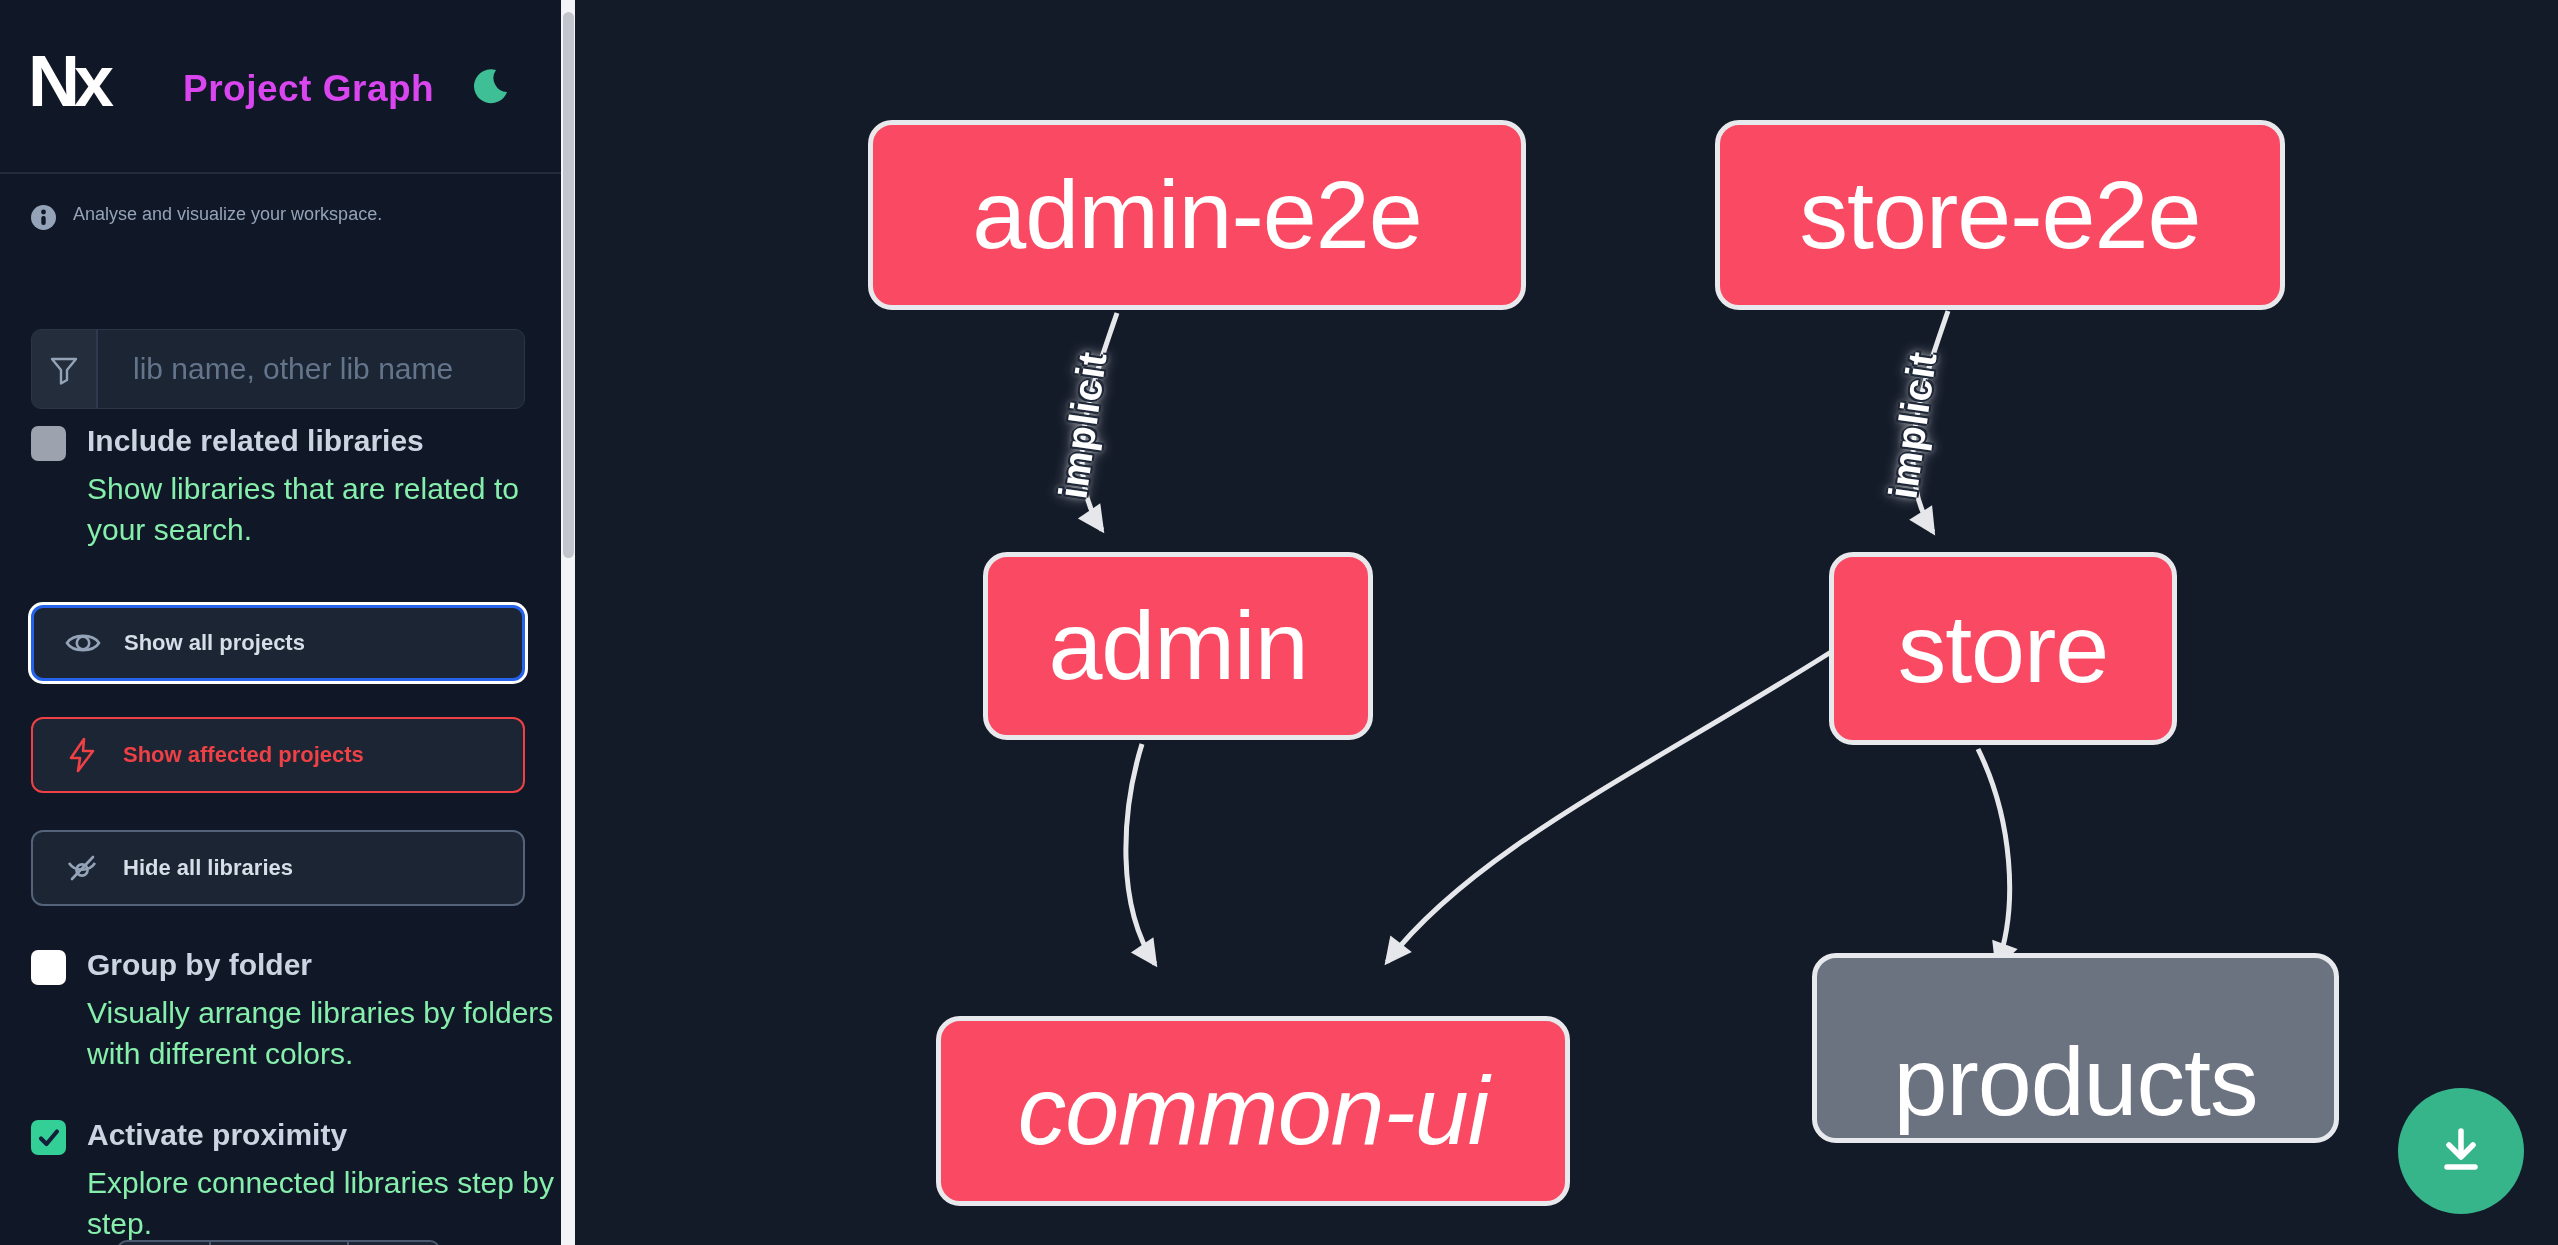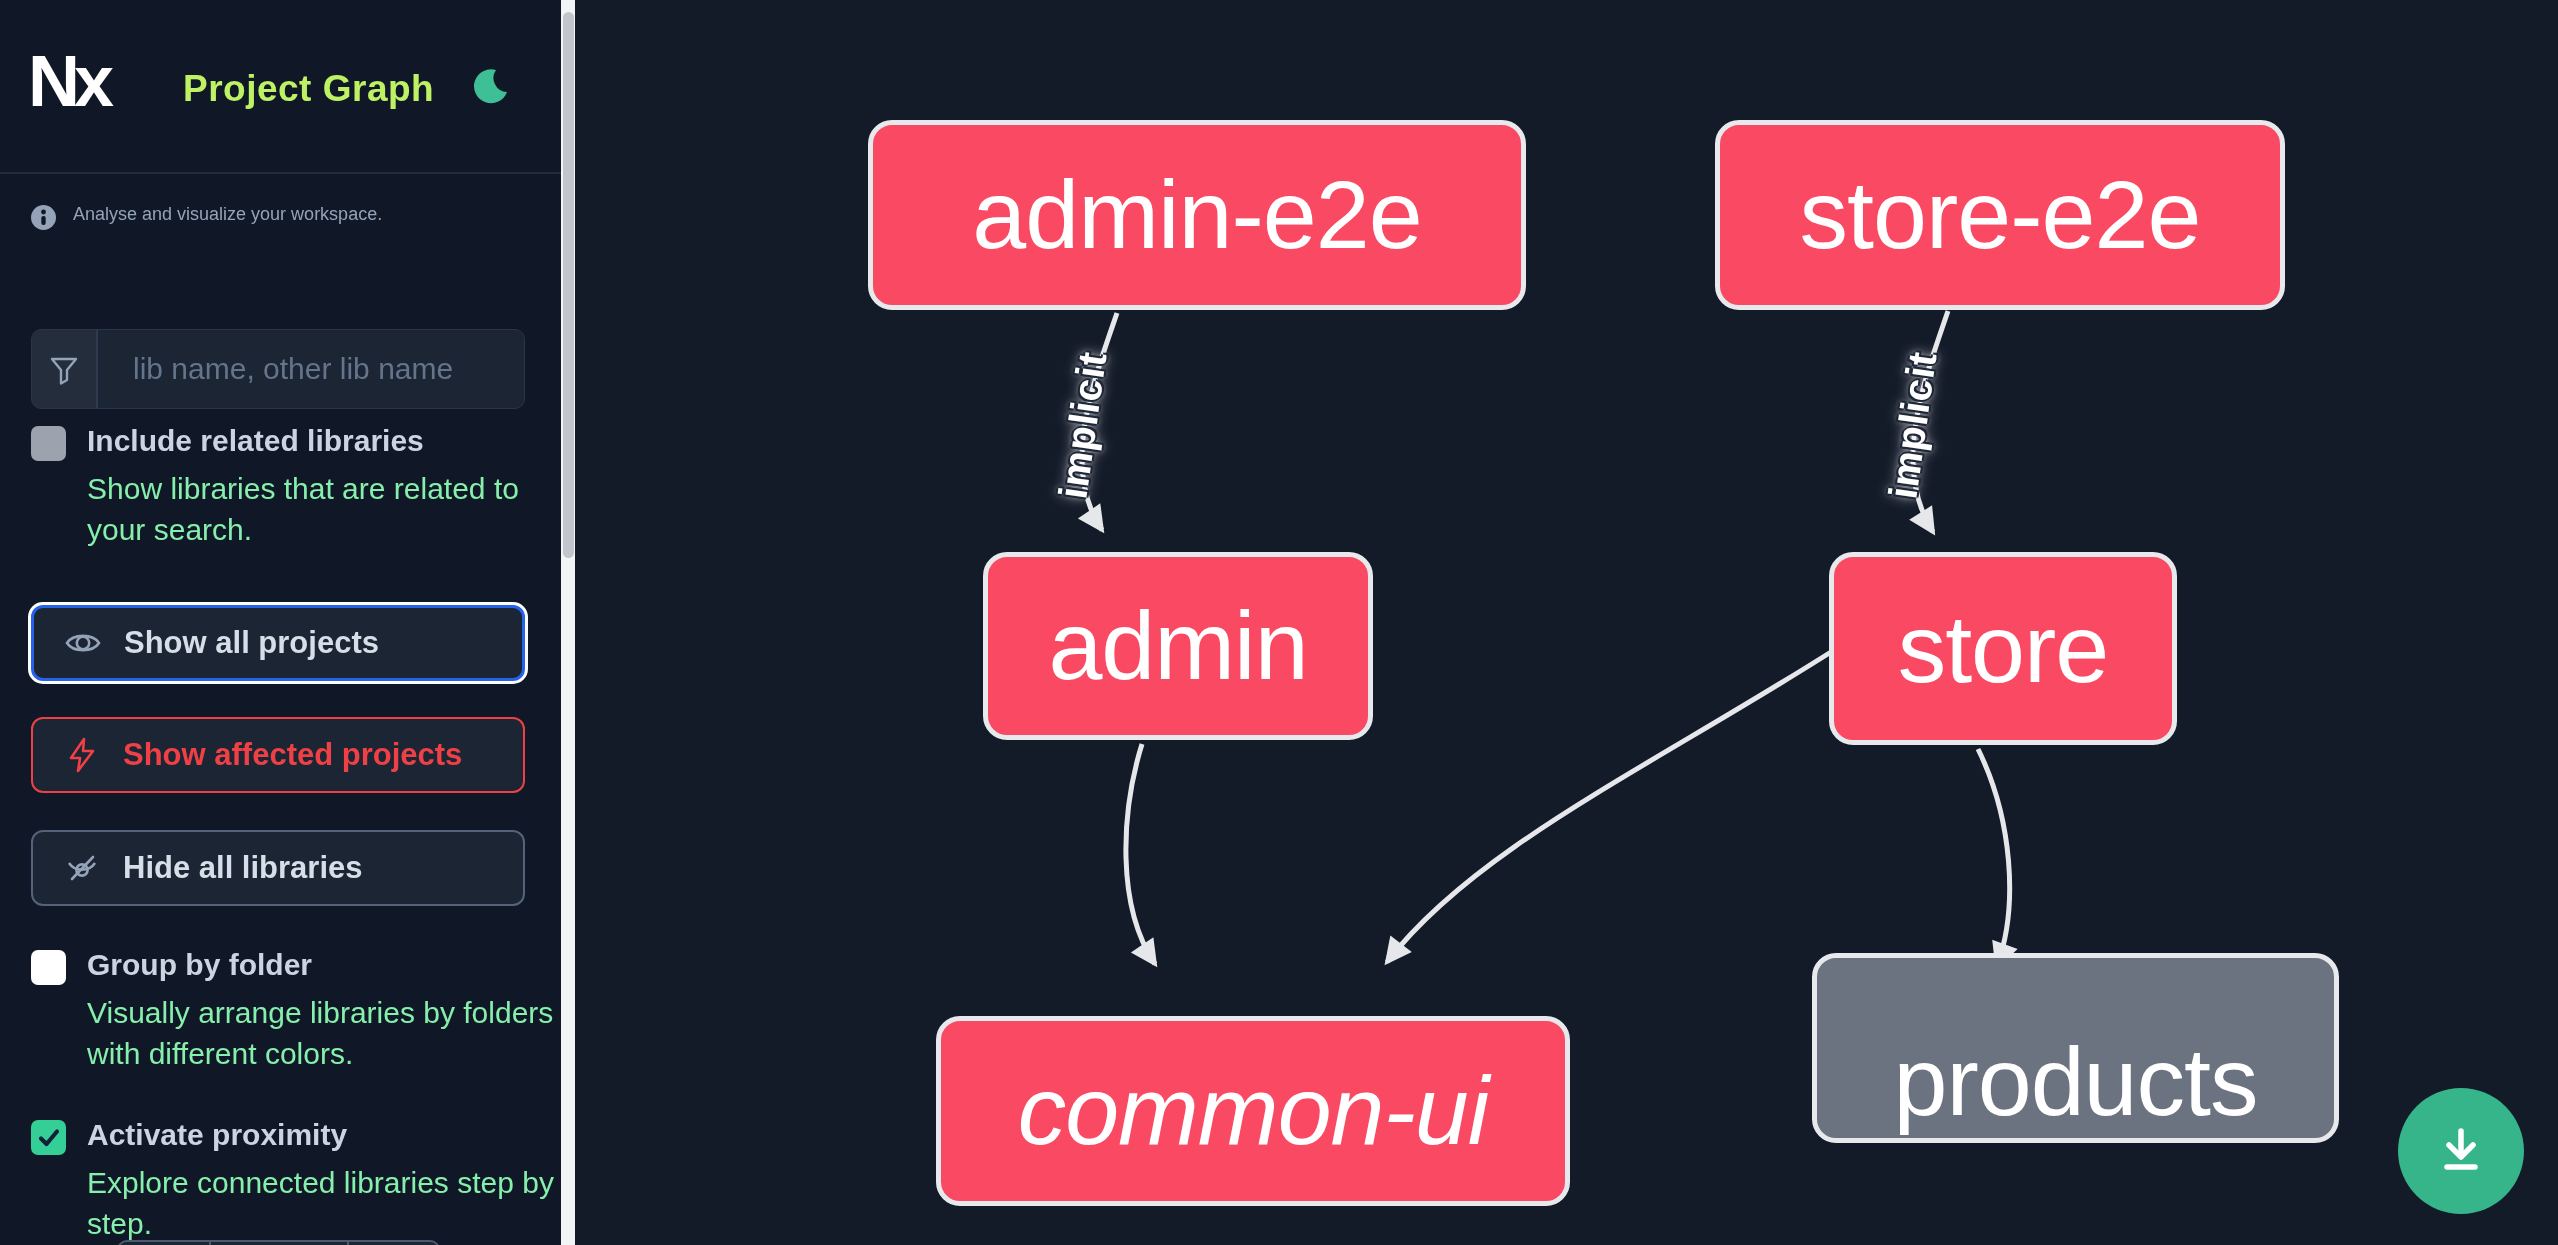--- a/index.html
+++ b/index.html
@@ -16,21 +16,21 @@
     position:absolute; left:0; top:0; width:561px; height:1245px;
     background:#101726;
   }
   .sb-header {
     position:absolute; left:0; top:0; width:561px; height:174px;
     border-bottom:2px solid #222c3d;
   }
   .logo { position:absolute; left:28px; top:44px; width:96px; height:78px; }
   .app-title {
     position:absolute; left:183px; top:68px;
-    font-size:37px; font-weight:700; color:#bef264; letter-spacing:0.5px;
+    font-size:37px; font-weight:700; color:#d946ef; letter-spacing:0.5px;
   }
   .theme-toggle { position:absolute; left:470px; top:66px; width:40px; height:40px; cursor:pointer; }
 
   .info-row { position:absolute; left:31px; top:204px; width:500px; }
   .info-icon { position:absolute; left:0; top:1px; width:25px; height:25px; }
   .info-text { position:absolute; left:42px; top:0; font-size:18px; color:#94a3b8; white-space:nowrap; }
 
   .search-box {
     position:absolute; left:31px; top:329px; width:494px; height:80px;
     background:#1b2534; border-radius:10px; display:flex; overflow:hidden;
@@ -57,21 +57,21 @@
   .toggle-box.green { background:#34cf96; display:flex; align-items:center; justify-content:center; }
   .toggle-label { position:absolute; left:56px; top:0; font-size:30px; font-weight:700; color:#cbd5e1; white-space:nowrap; }
   .toggle-desc { position:absolute; left:56px; top:44px; width:478px; font-size:30px; line-height:41px; color:#86efac; }
 
   .btn {
     position:absolute; left:31px; width:494px; height:76px;
     background:#1b2534; border-radius:12px;
     display:flex; align-items:center; cursor:pointer;
   }
   .btn .btn-icon { margin-left:30px; width:38px; height:38px; flex:none; }
-  .btn .btn-label { margin-left:22px; font-size:31px; font-weight:700; color:#d6dee8; white-space:nowrap; }
+  .btn .btn-label { margin-left:22px; font-size:22px; font-weight:700; color:#d6dee8; white-space:nowrap; }
   .btn-show-all { top:605px; border:3px solid #2563eb; box-shadow:0 0 0 3px #ffffff; }
   .btn-affected { top:717px; border:2px solid #ee4045; }
   .btn-affected .btn-label { color:#ee4045; }
   .btn-hide { top:830px; border:2px solid #54637a; }
 
   .segmented-partial {
     position:absolute; left:117px; top:1240px; width:323px; height:24px;
     background:#1b2534; border:2px solid #4b5a70; border-radius:10px 10px 0 0;
     display:flex;
   }

